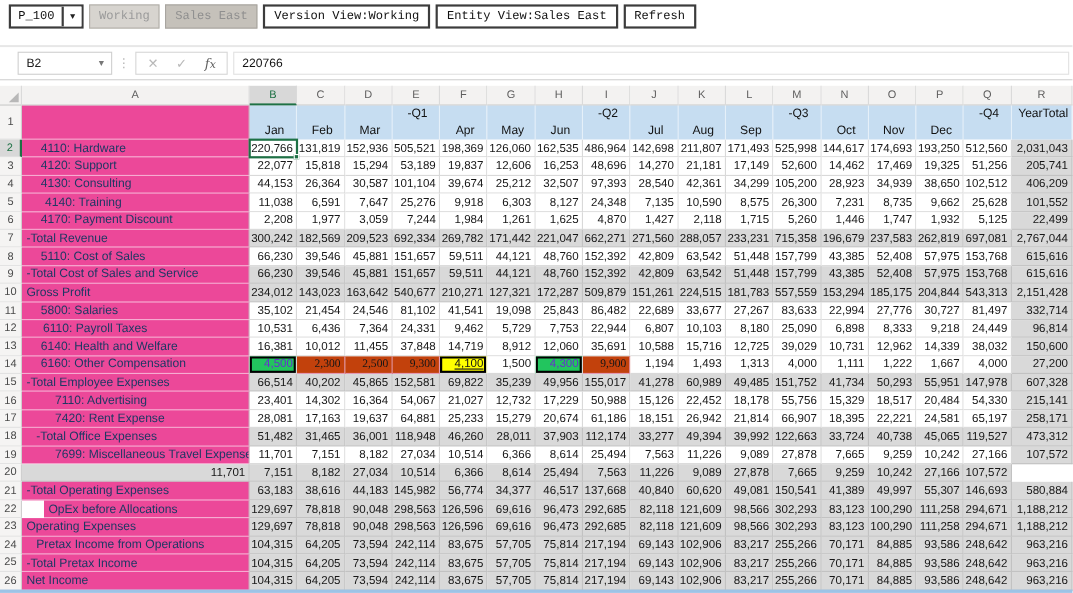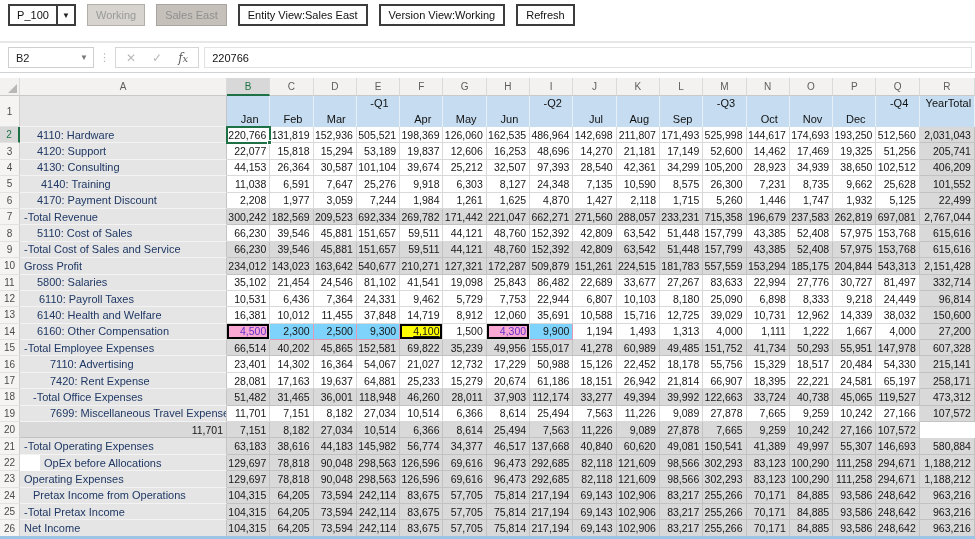--- a/index.html
+++ b/index.html
@@ -3,33 +3,33 @@
 <meta charset="utf-8">
 <style>
   html,body{margin:0;padding:0;}
   body{
     width:975px;height:539px;overflow:hidden;position:relative;
     font-family:"Liberation Sans",sans-serif;background:#fff;
   }
   *{box-sizing:border-box;}
 
   
-  .pov{position:absolute;top:4px;left:8px;height:22px;display:flex;gap:11px;align-items:stretch;}
+  .pov{position:absolute;top:4px;left:8px;height:22px;display:flex;gap:5px;align-items:stretch;font-family:Liberation Mono, monospace;}
   .combo{display:flex;border:2px solid #3c3c3c;background:#fff;}
   .combo .val{width:46px;display:flex;align-items:center;justify-content:center;font-size:11px;color:#111;}
   .combo .arrow{width:18px;border-left:2px solid #3c3c3c;display:flex;align-items:center;justify-content:center;font-size:8px;color:#222;background:#fff;}
   .btn{font-size:11px;display:flex;align-items:center;padding:0 8px;background:#fff;border:2px solid #3c3c3c;color:#111;white-space:nowrap;}
   .btn.dis1{background:#d7d4cf;color:#9a9a9a;border:1px solid #b2afa9;}
   .btn.dis2{background:#c5c1ba;color:#8f8f8f;border:1px solid #a8a5a0;}
 
   
   .fxtopline{position:absolute;top:41px;left:0;width:975px;height:2px;background:#e7e7e7;}
   .fxbar{position:absolute;top:43px;left:0;width:975px;height:30px;background:#fff;
          border-bottom:1px solid #d2d2d2;display:flex;align-items:center;}
-  .namebox{width:86px;height:21px;margin-left:8px;border:1px solid #cfcfcf;display:flex;align-items:center;
+  .namebox{width:86px;height:21px;margin-left:16px;border:1px solid #cfcfcf;display:flex;align-items:center;
            justify-content:space-between;font-size:11px;color:#222;padding:0 5px 0 7px;background:#fff;}
   .namebox .arr{color:#777;font-size:8px;}
   .dots{color:#b3b3b3;font-size:11px;margin:0 5px;letter-spacing:0;}
   .fxgroup{display:flex;align-items:center;height:21px;border:1px solid #d6d6d6;padding:0 10px;gap:16px;background:#fff;}
   .icx{color:#b9b9b9;font-size:12px;}
   .icchk{color:#b9b9b9;font-size:12px;}
   .icfx{font-style:italic;font-family:"DejaVu Serif",serif;color:#5f5f5f;font-size:12px;}
   .formula{flex:1;height:21px;border:1px solid #e2e2e2;margin:0 3px 0 5px;font-size:11px;display:flex;
            align-items:center;padding-left:7px;color:#111;background:#fff;}
 
@@ -44,53 +44,53 @@
       font-size:10px;color:#5d5d5d;display:flex;align-items:center;justify-content:center;}
   .ch.sel{background:#d8d8d8;color:#1e7145;border-bottom:2px solid #1e7145;}
   .corner{position:relative;}
   .corner:after{content:"";position:absolute;right:2px;bottom:2px;border-style:solid;
       border-width:0 0 9px 9px;border-color:transparent transparent #b8b8b8 transparent;}
 
   .gut{background:#f5f4f3;border-right:1px solid #cfcfcf;border-bottom:1px solid #e2e2e2;
       font-size:10px;color:#4a4a4a;display:flex;align-items:center;justify-content:center;}
   .gut.sel{background:#d8d8d8;color:#1e7145;border-right:2px solid #1e7145;}
 
-  .acell{background:#e5e5e5;border-right:1px solid #c4c4c4;border-bottom:1px solid rgba(255,255,255,.55);
+  .acell{background:#ec4899;border-right:1px solid #c4c4c4;border-bottom:1px solid rgba(255,255,255,.55);
       font-size:11px;color:#1f3864;display:flex;align-items:center;white-space:nowrap;overflow:hidden;}
 
   .h1c{background:#c6ddf1;border-right:1px solid rgba(255,255,255,.55);font-size:11px;color:#111;
       display:flex;flex-direction:column;justify-content:space-between;padding:1px 0 1px 3px;overflow:hidden;white-space:nowrap;align-items:center;}
   .h1c .tp{line-height:13px;}
   .h1c .bt{line-height:13px;}
 
   .num{font-size:10.5px;color:#161616;background:#fff;display:flex;align-items:center;justify-content:flex-end;
       padding-right:3px;border-right:1px solid #d9d9d9;border-bottom:1px solid #d9d9d9;white-space:nowrap;overflow:hidden;}
   .num.gray{background:#d9d9d9;border-right-color:#c2c2c2;border-bottom-color:#c2c2c2;}
   .num.yt{background:#d9d9d9;border-right-color:#c2c2c2;border-bottom-color:#c2c2c2;}
-  .num.pink{background:#7dd3fc;border-right-color:#e39ab4;border-bottom-color:#e39ab4;}
-  .num.pinkP{background:#f9a8d4;color:#6633cc;box-shadow:inset 0 0 0 2px #000;}
+  .num.pink{background:#c2410c;border-right-color:#e39ab4;border-bottom-color:#e39ab4;font-family:Liberation Serif, serif;}
+  .num.pinkP{background:#22c55e;color:#6633cc;box-shadow:inset 0 0 0 2px #000;}
   .num.yelB{background:#ffff00;box-shadow:inset 0 0 0 2px #000;text-decoration:underline;}
 
   .selbox{position:absolute;border:2px solid #1e7145;pointer-events:none;}
   .selbox .handle{position:absolute;right:-3px;bottom:-3px;width:5px;height:5px;background:#1e7145;border:1px solid #fff;}
 
   .bstrip{position:absolute;left:0;top:536px;width:975px;height:3px;background:#9dc3e6;}
 </style>
 </head>
 <body>
 
 <div class="pov">
   <div class="combo">
     <div class="val">P_100</div>
     <div class="arrow">▼</div>
   </div>
   <div class="btn dis1">Working</div>
   <div class="btn dis2">Sales East</div>
+  <div class="btn">Version View:Working</div>
   <div class="btn">Entity View:Sales East</div>
-  <div class="btn">Version View:Working</div>
   <div class="btn">Refresh</div>
 </div>
 
 <div class="fxtopline"></div>
 <div class="fxbar">
   <div class="namebox">
     <span>B2</span>
     <span class="arr">▼</span>
   </div>
   <span class="dots">⋮</span>

